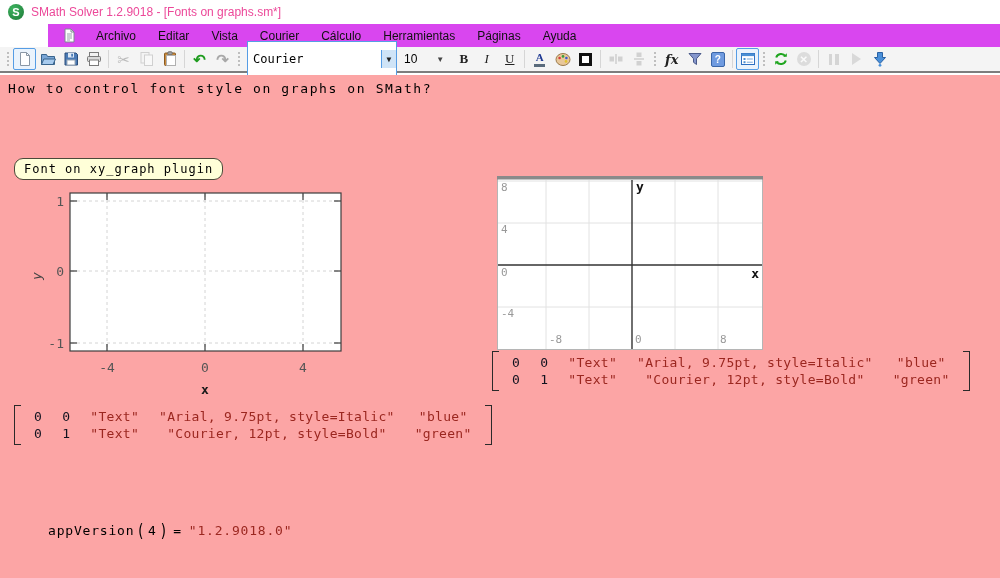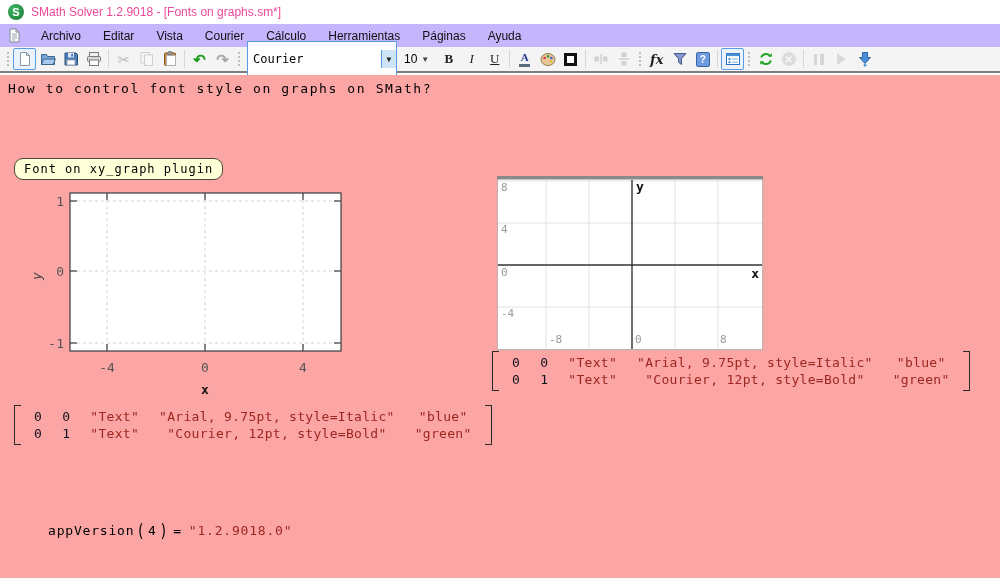--- a/index.html
+++ b/index.html
@@ -10,22 +10,22 @@
   
   .titlebar { height:24px; display:flex; align-items:center; gap:7px;
               padding-left:8px; background:#ffffff; }
   .app-icon { width:16px; height:16px; border-radius:50%;
               background:radial-gradient(circle at 35% 30%, #3db35f, #1d7a38);
               color:#fff; font:bold 11px "Liberation Sans",sans-serif;
               display:flex; align-items:center; justify-content:center; }
   .title-text { font-size:12px; color:#ec4899; }
 
   
-  .menubar { height:23px; background:#c4b5fd; display:flex; align-items:center;
-             font-size:12px; color:#111; padding-left:5px; }
+  .menubar { height:23px; background:#d946ef; display:flex; align-items:center;
+             font-size:12px; color:#111; padding-left:12px;margin-left:48px; }
   .menu-docicon { width:15px; height:15px; margin:0 8px 0 2px; display:flex; }
   .menu-item { padding:3px 11px; cursor:default; }
 
   
   .toolbar { height:26px; background:#f4f4f4; border-bottom:2px solid #7d7d7d;
              display:flex; align-items:center; padding:0 3px; }
   .grip { width:4px; height:16px; margin:0 3px;
           background-image:radial-gradient(circle, #bfbfbf 1px, transparent 1.1px);
           background-size:4px 4px; }
   .tb-sep { width:1px; height:18px; background:#d6d6d6; margin:0 3px; }
@@ -33,21 +33,21 @@
             justify-content:center; border:1px solid transparent; border-radius:2px; }
   .tb-btn.active { border-color:#569de5; background:#eaf3fc; }
   .tb-btn.disabled { opacity:.55; filter:grayscale(1); }
   .glyph { font-size:15px; line-height:1; }
   .combo { height:36px; width:150px; border:1px solid #569de5; background:#fff;
            display:flex; align-items:center; font:12px "DejaVu Sans Mono",monospace;
            padding-left:5px; margin:0 3px; }
   .combo-arrow { margin-left:auto; width:15px; height:18px; background:#cfe4f7;
                  border-left:1px solid #569de5; display:flex; align-items:center;
                  justify-content:center; font-size:8px; color:#222; }
-  .size-combo { display:flex; align-items:center; gap:4px; font-size:12px;
+  .size-combo { display:flex; align-items:center; gap:19px; font-size:12px;
                 padding:0 4px; margin-right:4px; }
   .size-arrow { font-size:8px; color:#444; }
   .fmt-b { font:bold 13px "Liberation Serif",serif; color:#222; }
   .fmt-i { font:italic 13px "Liberation Serif",serif; color:#222; }
   .fmt-u { font:13px "Liberation Serif",serif; text-decoration:underline; color:#222; }
   .fontcolor-stack { display:flex; flex-direction:column; align-items:center; line-height:1; }
   .fontcolor-a { font:bold 11px "Liberation Serif",serif; color:#1f3a93; }
   .fontcolor-bar { width:11px; height:3px; background:#5a6b7c; margin-top:1px; }
   .border-swatch { width:13px; height:13px; border:3px solid #111; background:#fff; }
   .fx-label { font:italic bold 13px "DejaVu Serif",serif; color:#222; }

